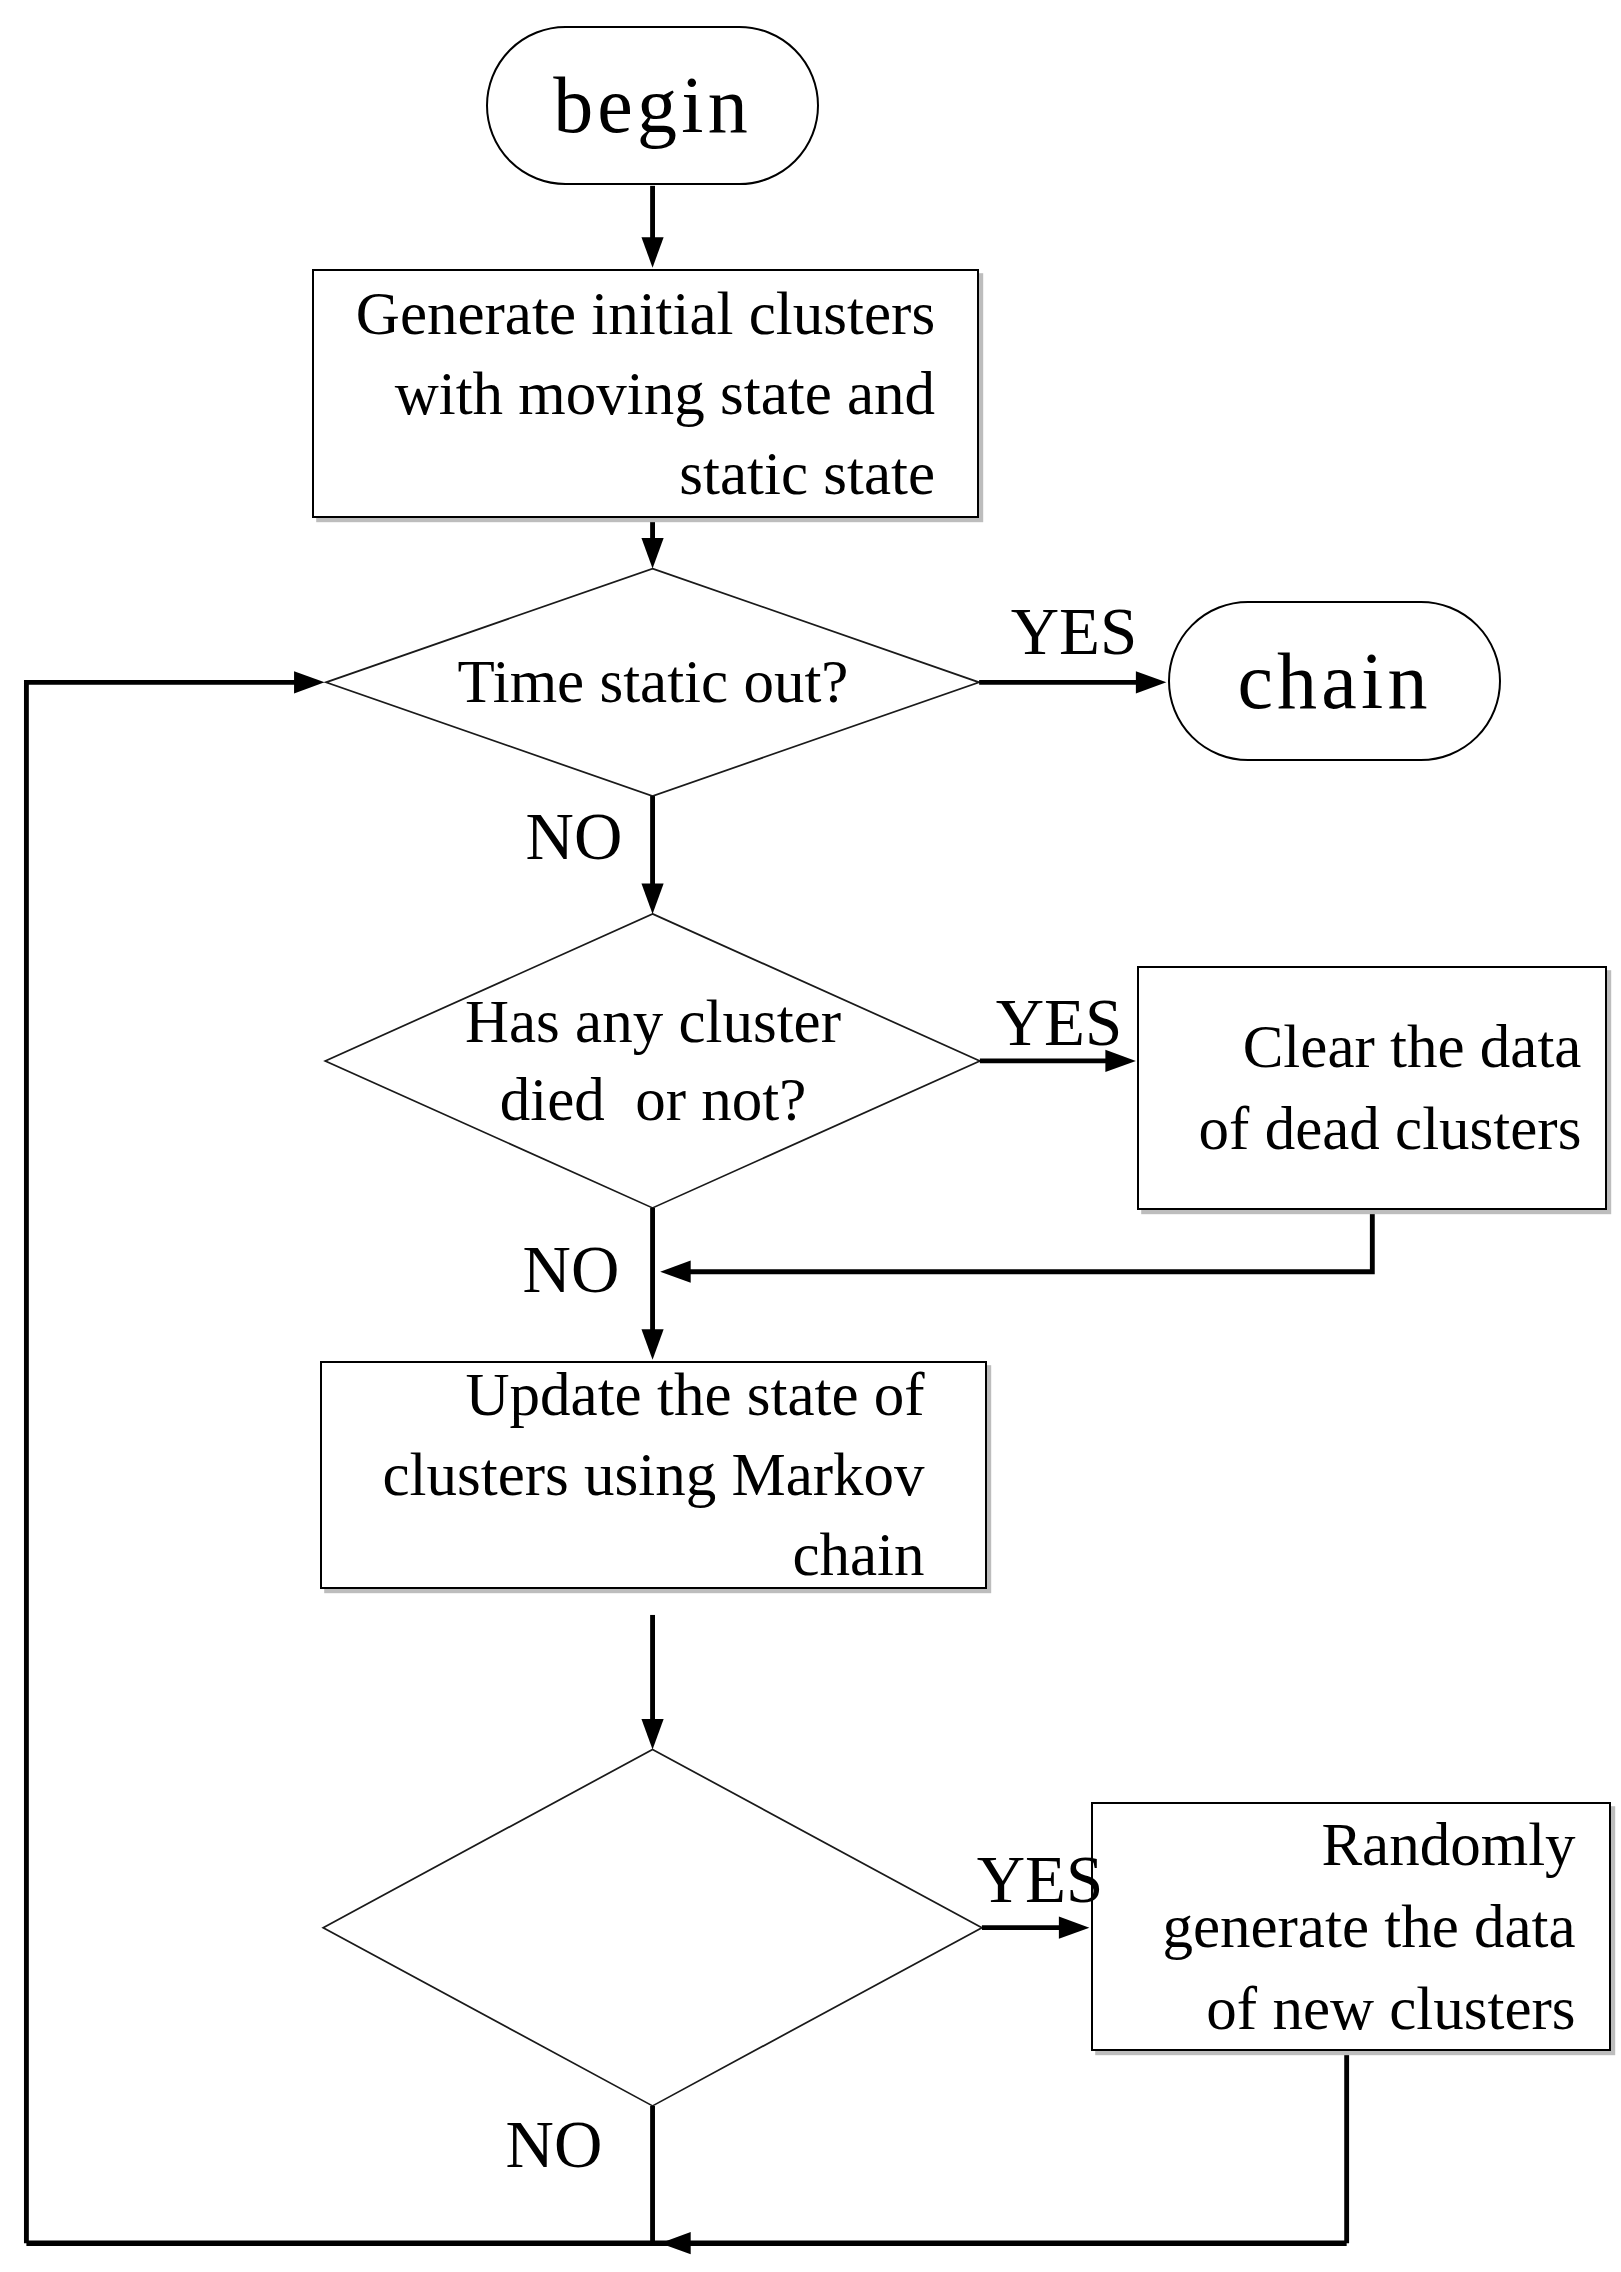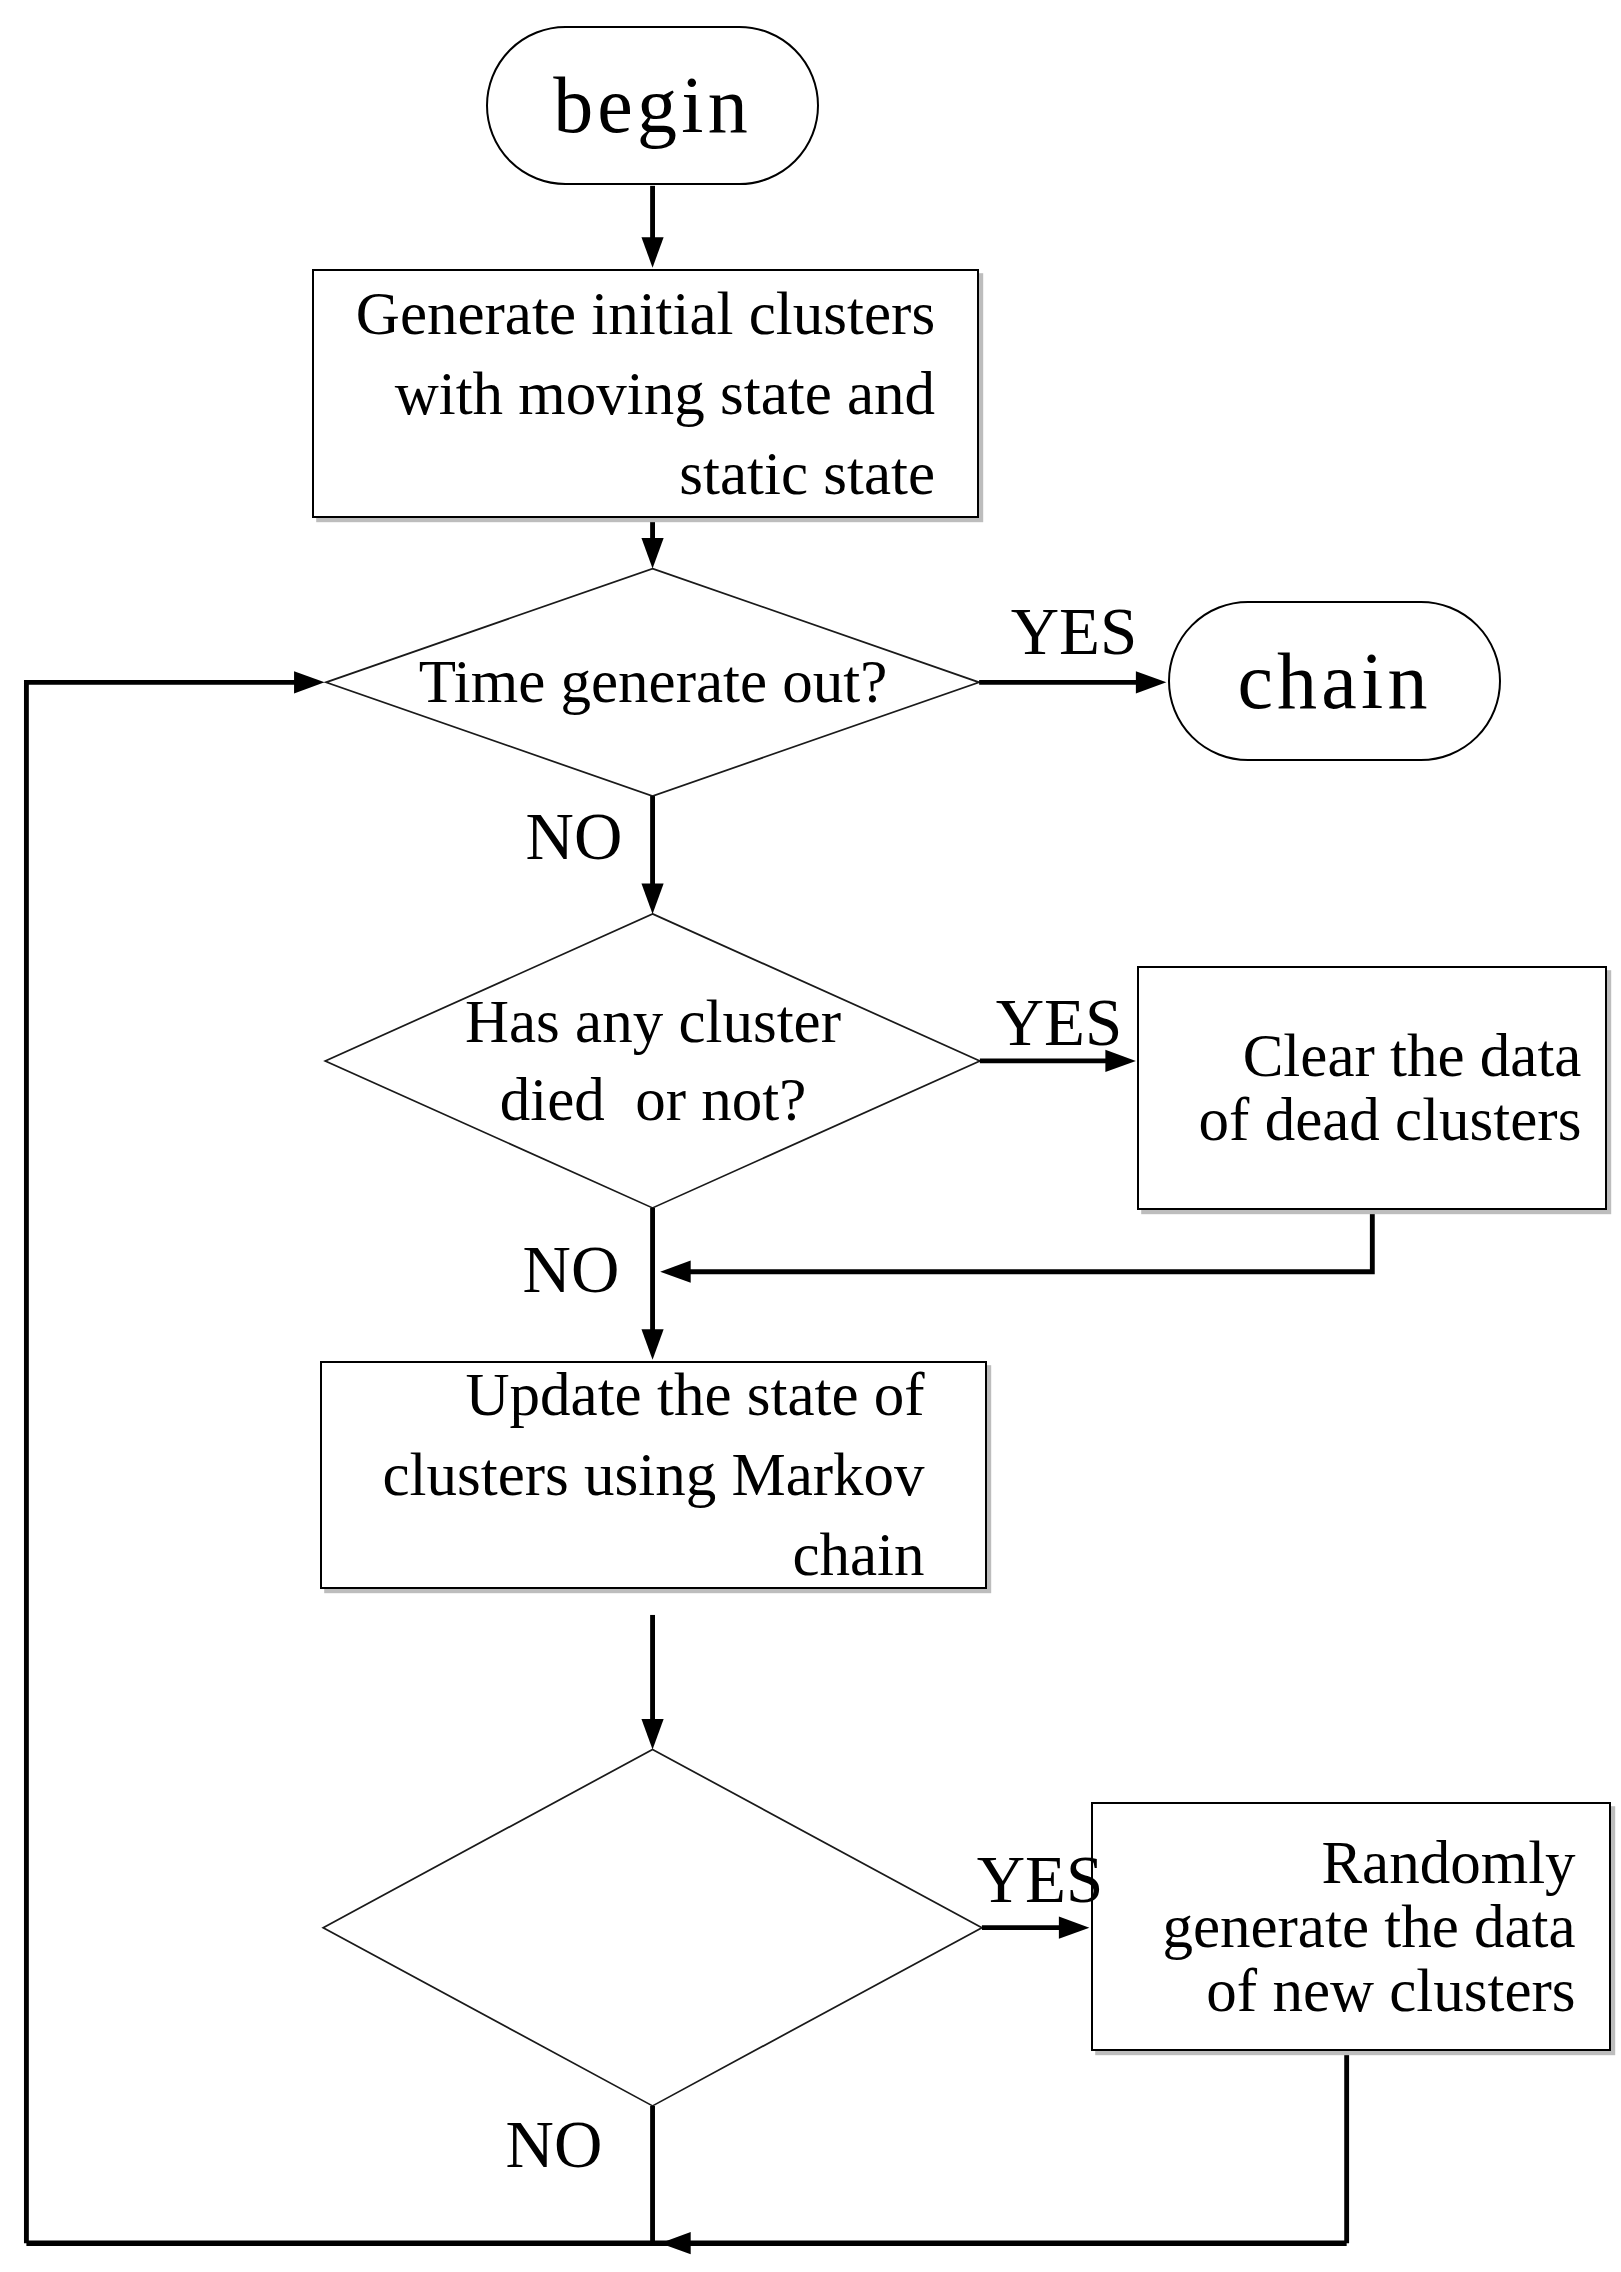--- a/index.html
+++ b/index.html
@@ -14,21 +14,21 @@
   #wires{position:absolute;left:0;top:0;width:1622px;height:2273px;z-index:1;}
   .node{position:absolute;z-index:2;display:flex;align-items:center;justify-content:center;
         text-align:right;box-sizing:border-box;background:#ffffff;}
   .terminator{border:2.1px solid #000;border-radius:82px;font-size:80px;letter-spacing:4.2px;}
   .process{border:2.1px solid #000;box-shadow:4.2px 4.2px 0 #bdbdbd;font-size:61px;white-space:pre-wrap;}
   .dtext{position:absolute;z-index:3;display:flex;align-items:center;justify-content:center;
          text-align:center;font-size:61px;white-space:pre-wrap;background:transparent;}
   .elabel{position:absolute;z-index:3;display:flex;align-items:center;justify-content:center;
           font-size:67px;background:transparent;}
   .lh115{line-height:80px;}
-  .lh118{line-height:64px;padding-left:36px;}
+  .lh118{line-height:82px;padding-left:36px;}
   .lh112{line-height:78px;}
   .node, .dtext, .elabel{user-select:none;}
 </style>
 </head>
 <body>
 
 <div id="canvas">
 
   <svg id="wires" viewBox="0 0 2339 3278" fill="none" stroke="#000000">
 
@@ -99,21 +99,21 @@
       <polygon points="468,984 424,968 424,1000" fill="#000" stroke="none"></polygon>
     </g>
   </svg>
 
   <div class="node terminator" style="left:486px;top:26px;width:333px;height:159px;">begin</div>
 
   <div class="node process lh115" style="left:312px;top:269px;width:667px;height:249px;">Generate initial clusters
 with moving state and
 static state</div>
 
-  <div class="dtext" style="left:327px;top:644px;width:652px;height:76px;">Time generate out?</div>
+  <div class="dtext" style="left:327px;top:644px;width:652px;height:76px;">Time static out?</div>
 
   <div class="node terminator" style="left:1168px;top:601px;width:333px;height:160px;">chain</div>
 
   <div class="dtext lh112" style="left:327px;top:975px;width:652px;height:172px;">Has any cluster
 died  or not?</div>
 
   <div class="node process lh118" style="left:1137px;top:966px;width:470px;height:244px;">Clear the data
 of dead clusters</div>
 
   <div class="node process lh115" style="left:320px;top:1361px;width:667px;height:228px;">Update the state of

